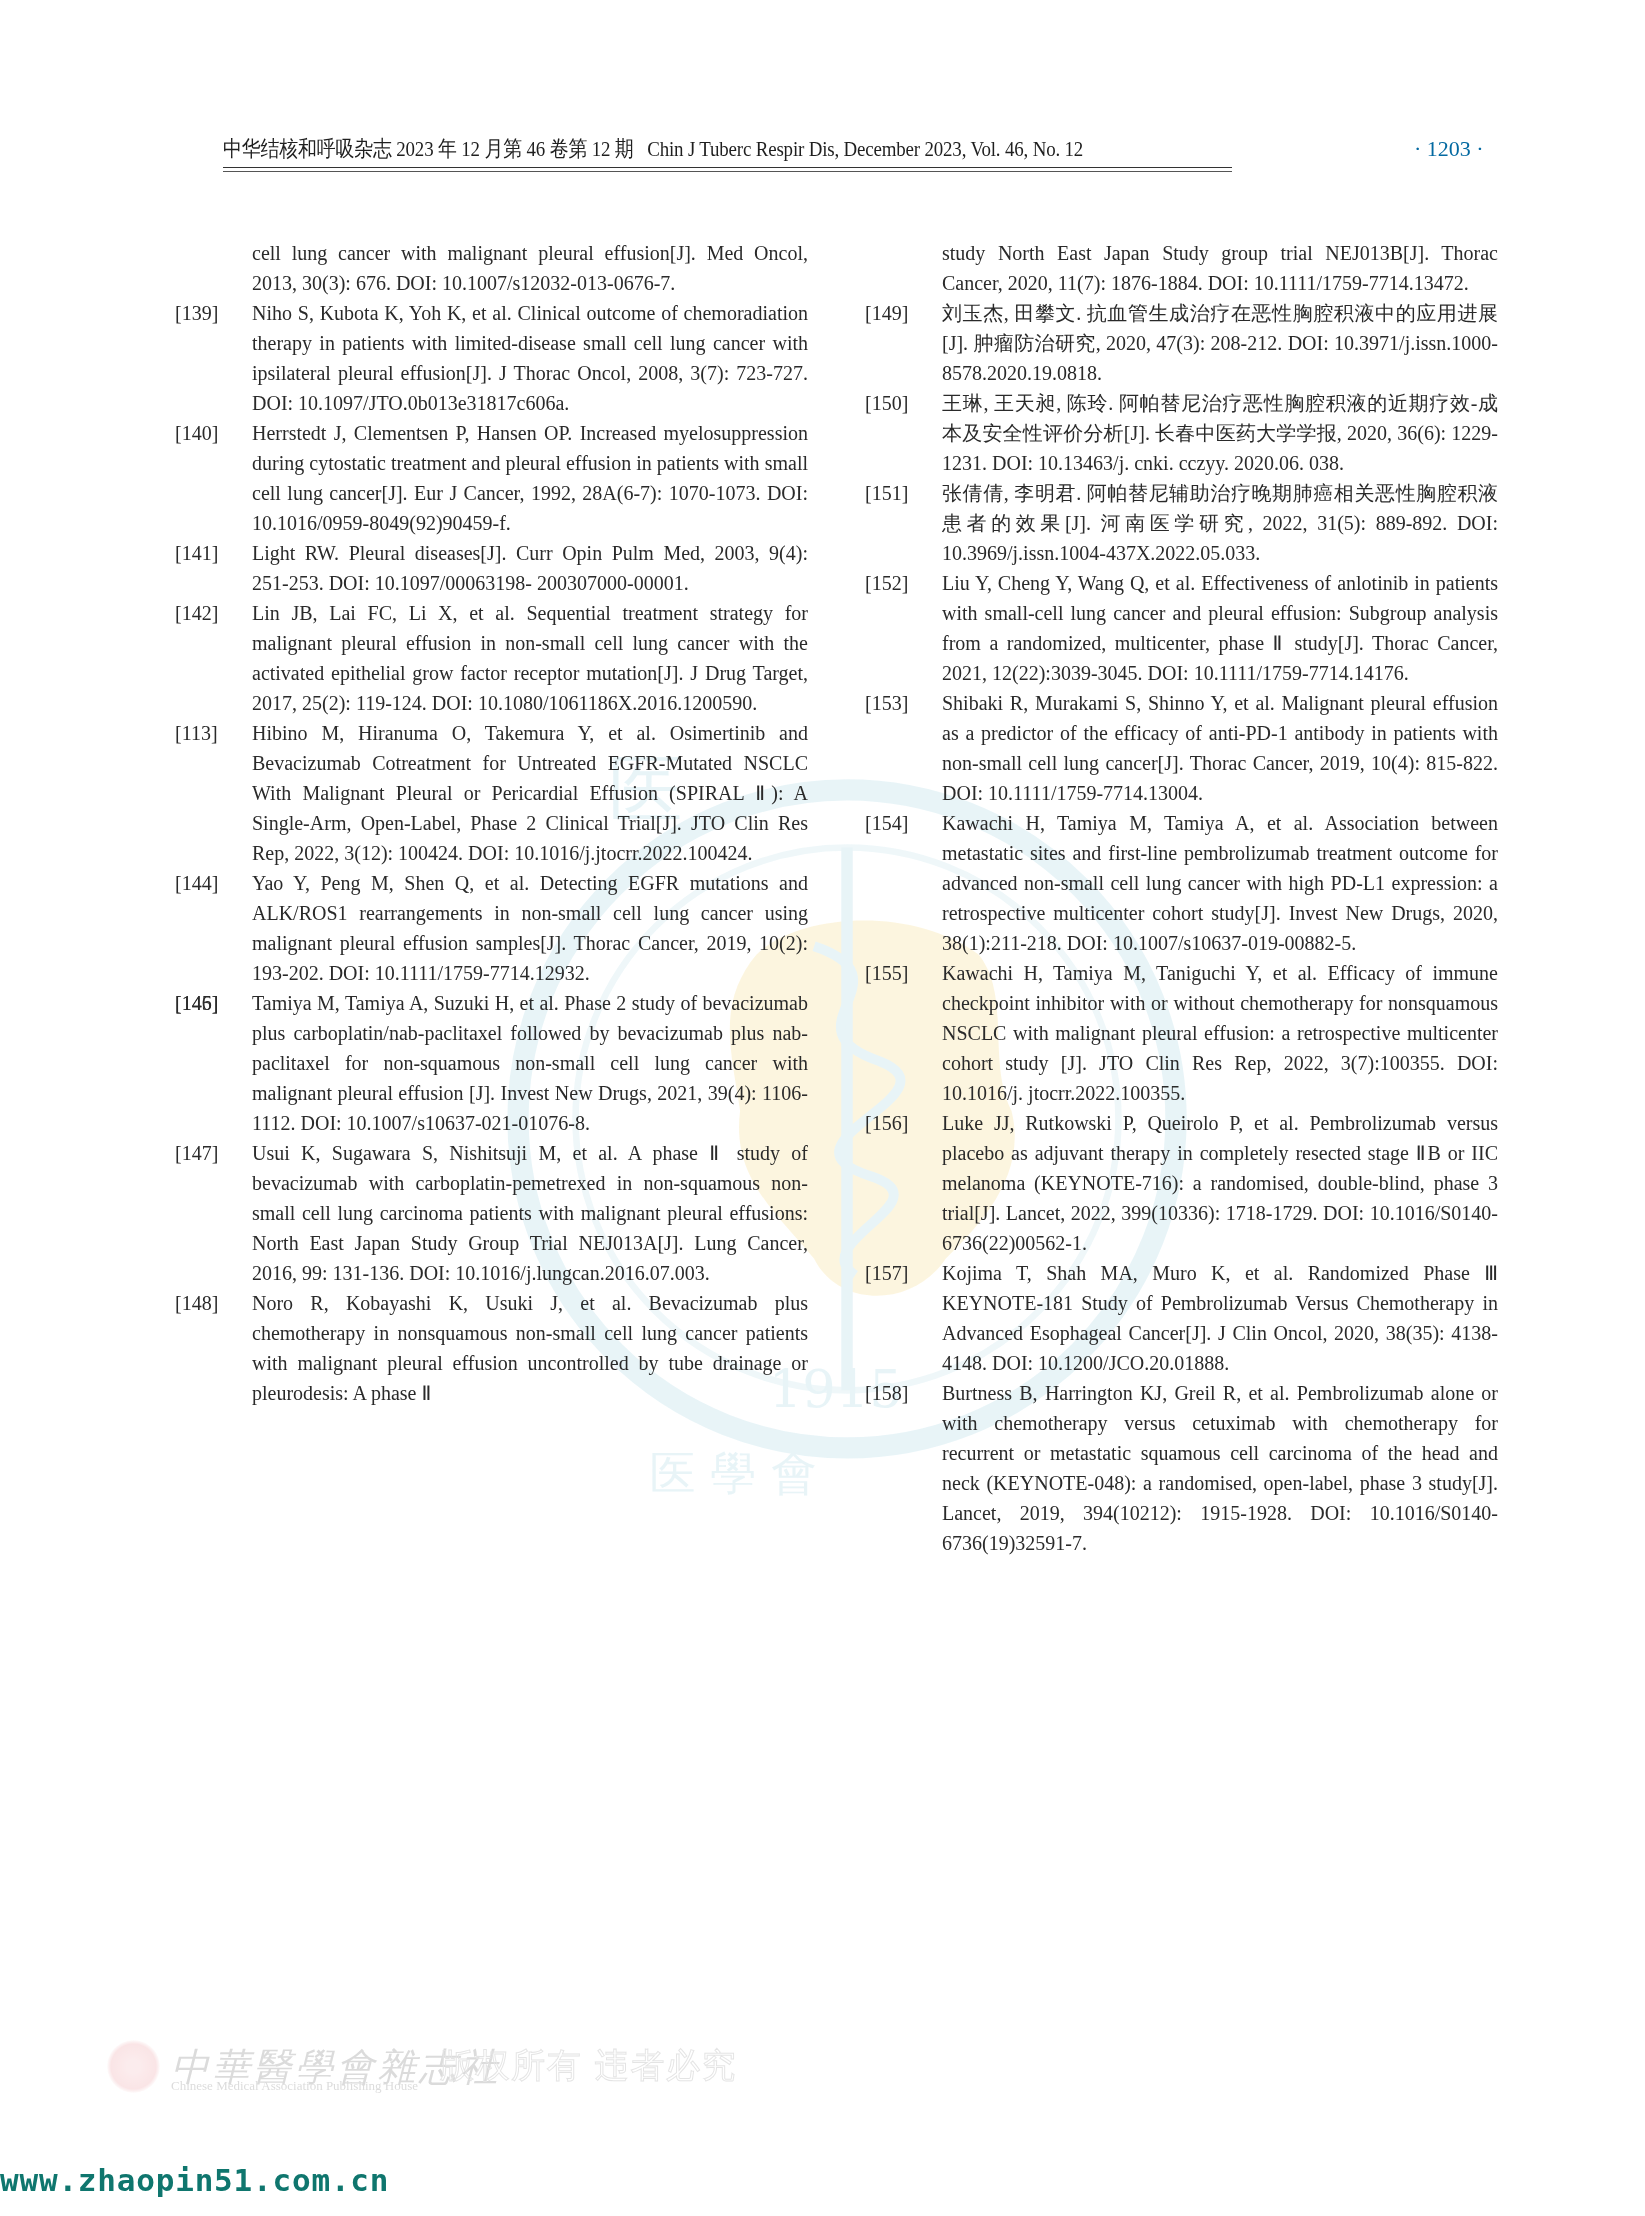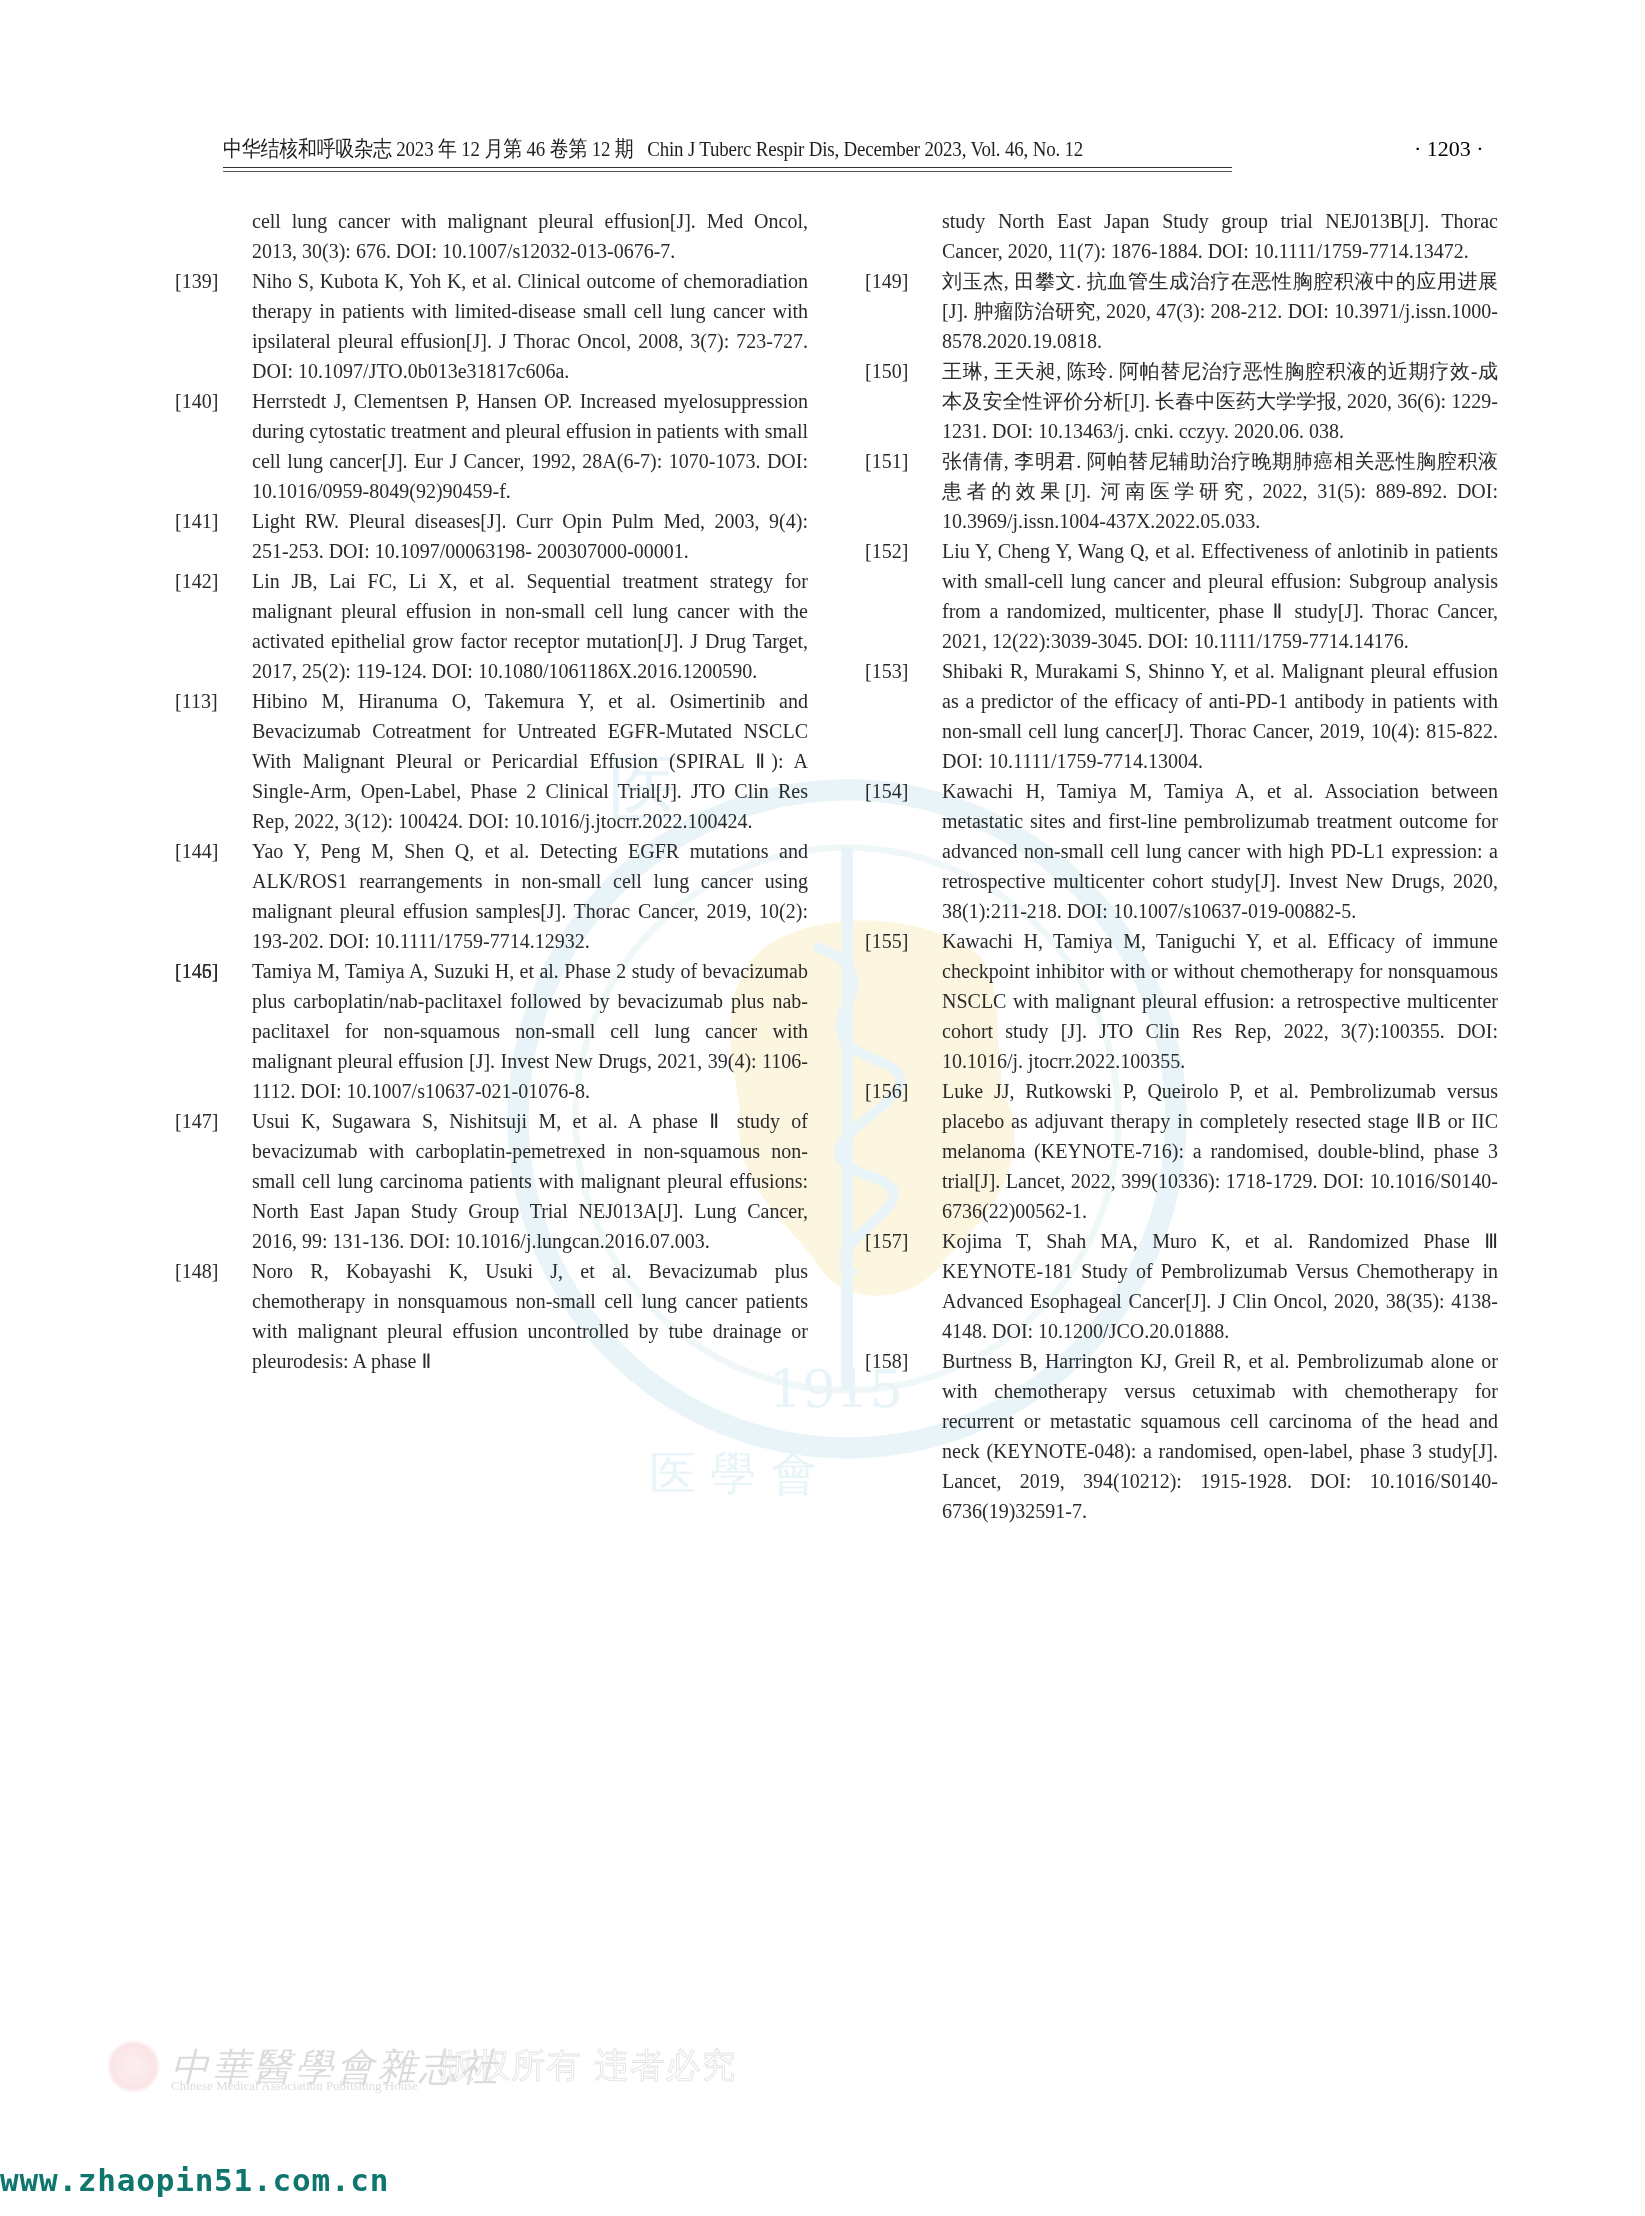--- a/index.html
+++ b/index.html
@@ -9,31 +9,31 @@
   
   .running-header { position: absolute; left: 175px; top: 132px; width: 1316px; height: 36px; margin-left: 48px; }
   .rh-left { position: absolute; left: 0; top: 0; font-size: 22px; line-height: 33px;
              letter-spacing: -0.2px; white-space: nowrap; color: #1f1f1f;
              transform: scaleX(0.86); transform-origin: left top; }
   .rh-rule { position: absolute; left: 0; top: 35px; width: 1009px; height: 0;
              border-top: 1.6px solid #333; }
   .rh-rule2 { position: absolute; left: 0; top: 39px; width: 1009px; height: 0;
              border-top: 0.8px solid #555; }
   .rh-page { position: absolute; left: 1191px; top: 0; font-size: 22px; line-height: 33px;
-             white-space: nowrap; color: #000000; }
+             white-space: nowrap; color: #0369a1; }
 
   
   .col { position: absolute; top: 206px; width: 633px; }
   .col-left { left: 175px; }
   .col-right { left: 865px; }
   .ref { position: relative; padding-left: 77px; font-size: 20px; line-height: 30px;
          text-align: justify; color: #2a2a2a; font-family: "Liberation Serif", serif; }
   .ref .num { position: absolute; left: 0; top: 0; width: 66px; }
   .ref .txt { display: block; }
-  .ref.cont { padding-left: 77px; }
+  .ref.cont { padding-left: 77px; margin-top: 32px; }
 
   
   .watermark { position: absolute; left: 485px; top: 683px; width: 724px; height: 987px;
                pointer-events: none; opacity: 0.55; }
 
   
   .publisher { position: absolute; left: 107px; top: 2040px; width: 658px; height: 66px; opacity: 0.35; }
   .pub-flower { position: absolute; left: 0; top: 0; width: 53px; height: 53px; border-radius: 50%;
                 background: radial-gradient(circle, #f6c9cc 20%, #f2b5b9 60%, #ffffff 72%); }
   .pub-cn { position: absolute; left: 64px; top: 1.6px; font-size: 38px; color: #9a9a9a; letter-spacing: 3.3px;

